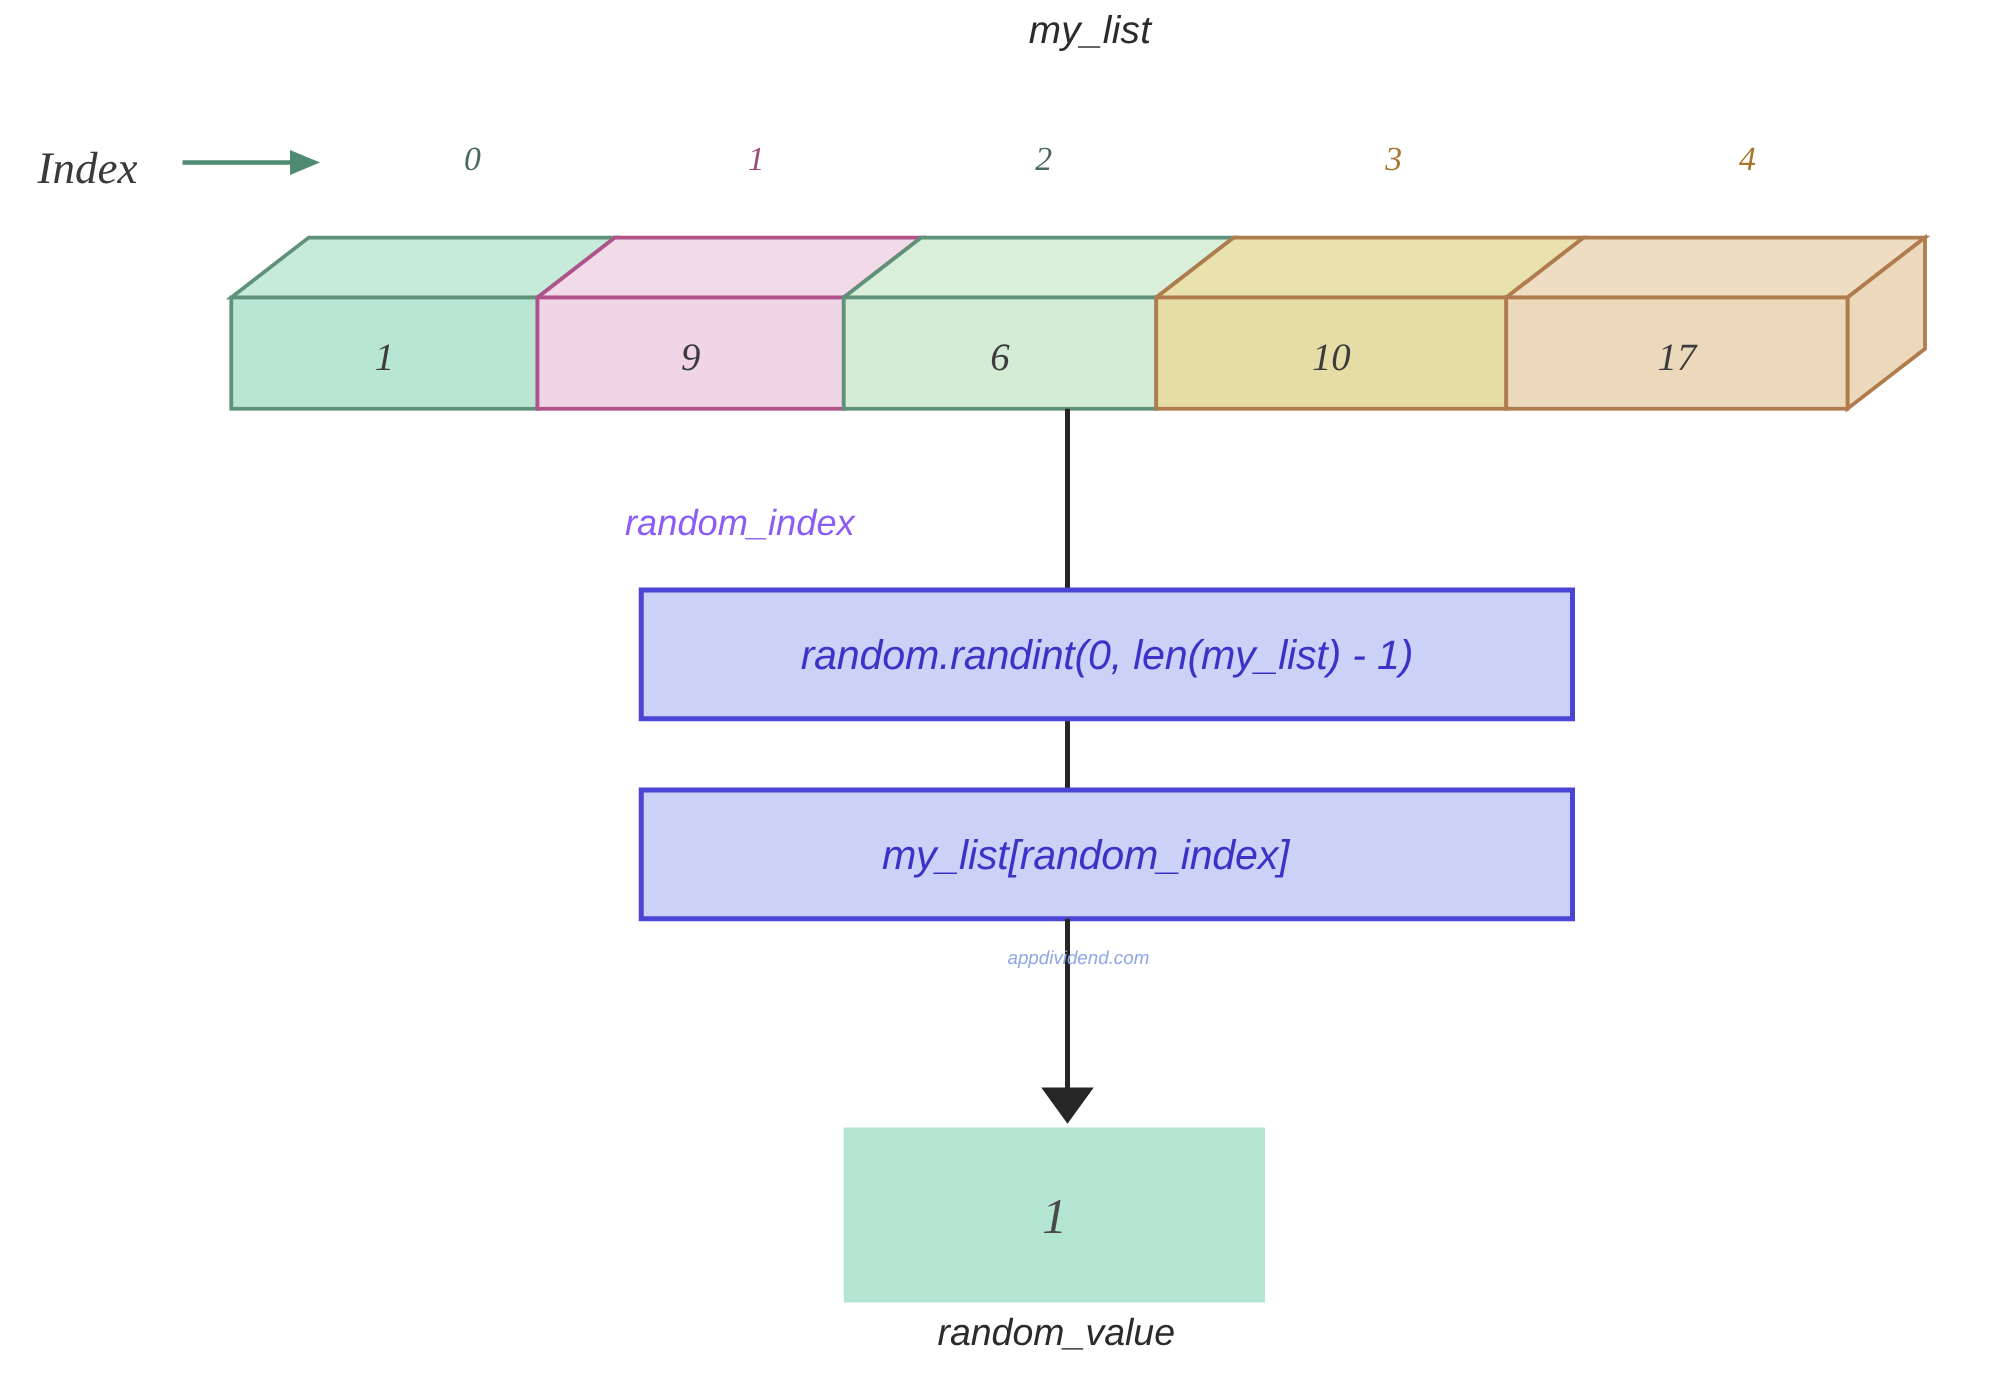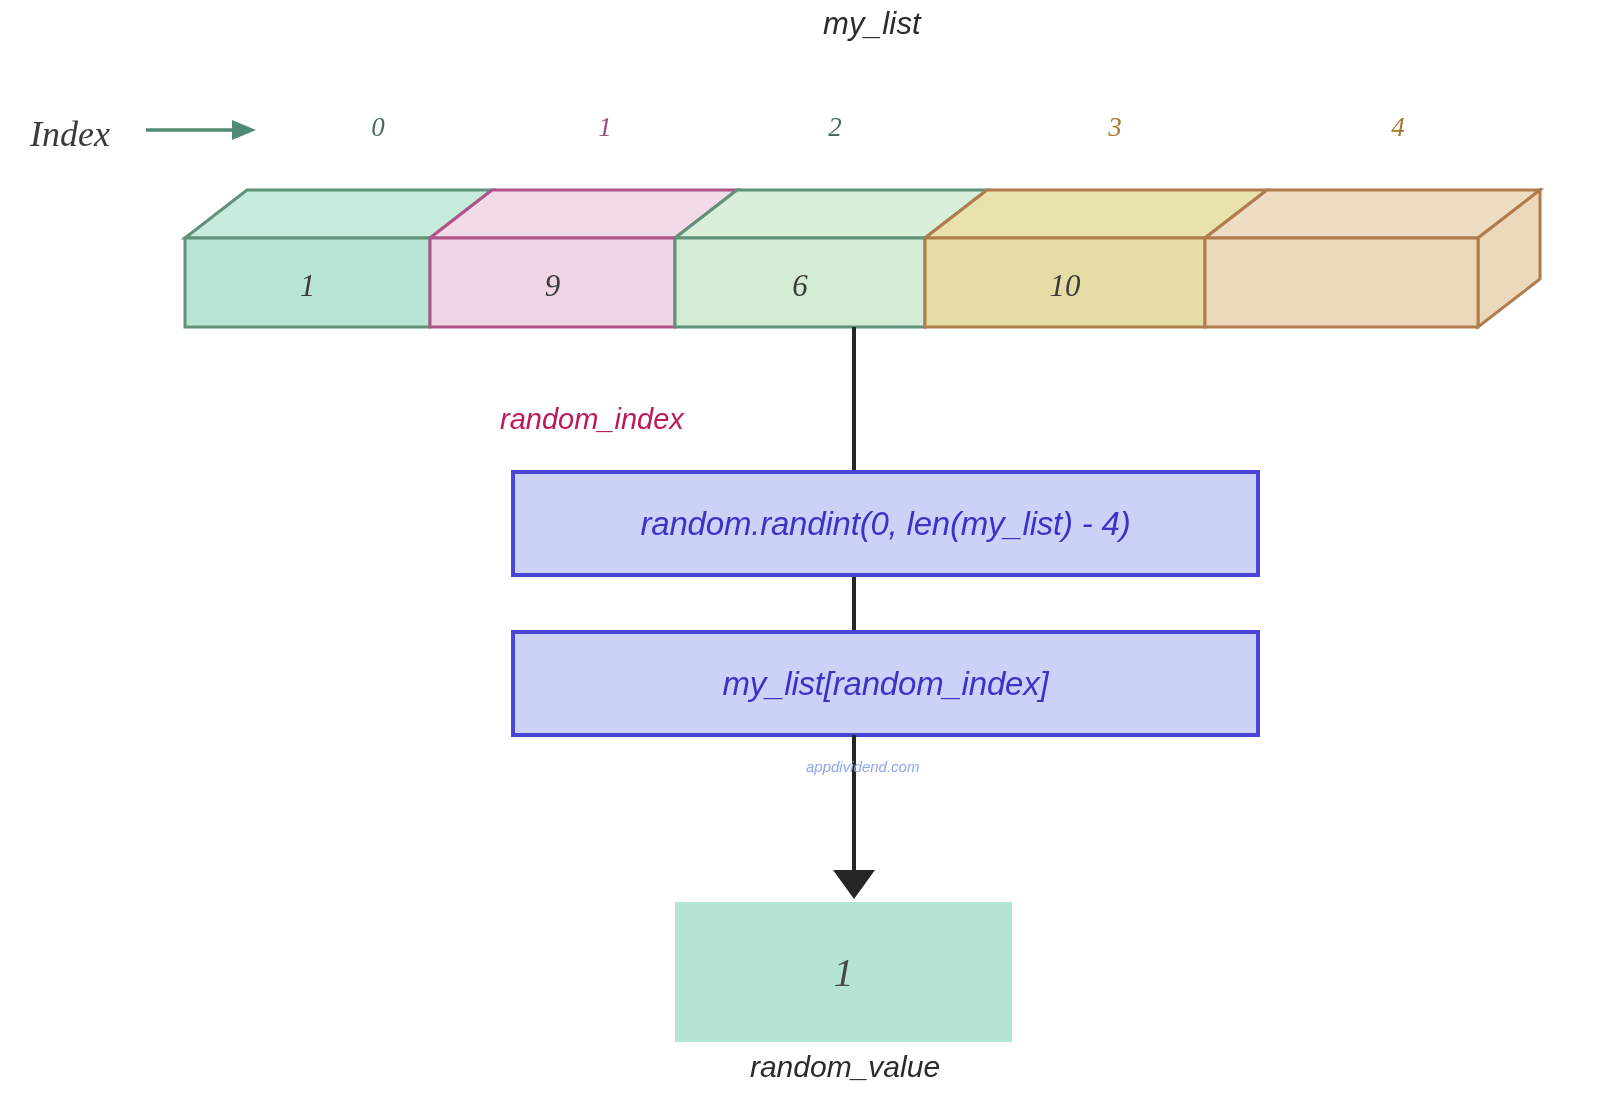--- a/index.html
+++ b/index.html
@@ -59,21 +59,21 @@
     position: absolute;
     font-size: 31px;
     font-family: "Liberation Serif", serif;
     color: #3c3c3c;
     text-align: center;
     pointer-events: none;
   }
   .flow-label {
     position: absolute;
     font-size: 29px;
-    color: #be185d;
+    color: #8b5cf6;
   }
   .code-box-text {
     position: absolute;
     text-align: center;
     color: #3b33c8;
     font-size: 33px;
     letter-spacing: -0.2px;
   }
   .watermark {
     position: absolute;
@@ -158,24 +158,25 @@
       <polygon points="833,870 875,870 854,899" fill="#262626"></polygon>
     </g>
 
     <rect x="675" y="902" width="337" height="140" fill="#b4e5d3"></rect>
   </svg>
 
   <div class="cell-value" style="left:185px; top:268px; width:245px;">1</div>
   <div class="cell-value" style="left:430px; top:268px; width:245px;">9</div>
   <div class="cell-value" style="left:675px; top:268px; width:250px;">6</div>
   <div class="cell-value" style="left:925px; top:268px; width:280px;">10</div>
+  <div class="cell-value" style="left:1205px; top:268px; width:273px;">17</div>
 
   <div class="flow-label" style="left:500px; top:403px;">random_index</div>
 
-  <div class="code-box-text" style="left:513px; top:505px; width:745px;">random.randint(0, len(my_list) - 4)</div>
-  <div class="code-box-text" style="left:513px; top:665px; width:745px;">my_list[random_index]</div>
+  <div class="code-box-text" style="left:513px; top:505px; width:745px;">random.randint(0, len(my_list) - 1)</div>
+  <div class="code-box-text" style="left:496px; top:665px; width:745px;">my_list[random_index]</div>
 
   <div class="watermark">appdividend.com</div>
 
   <div class="result-value">1</div>
   <div class="result-caption">random_value</div>
 
 </div>
 
 </body></html>

